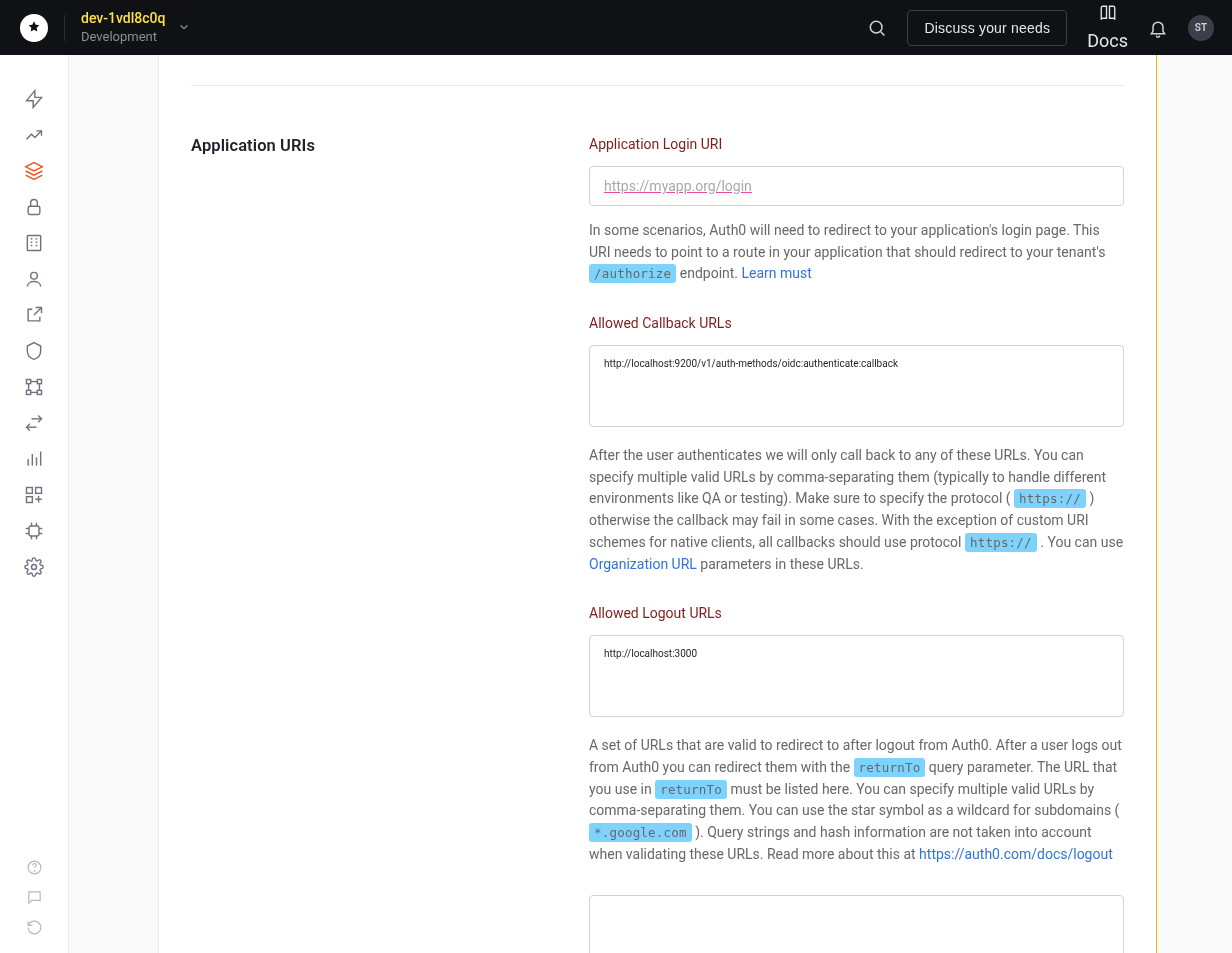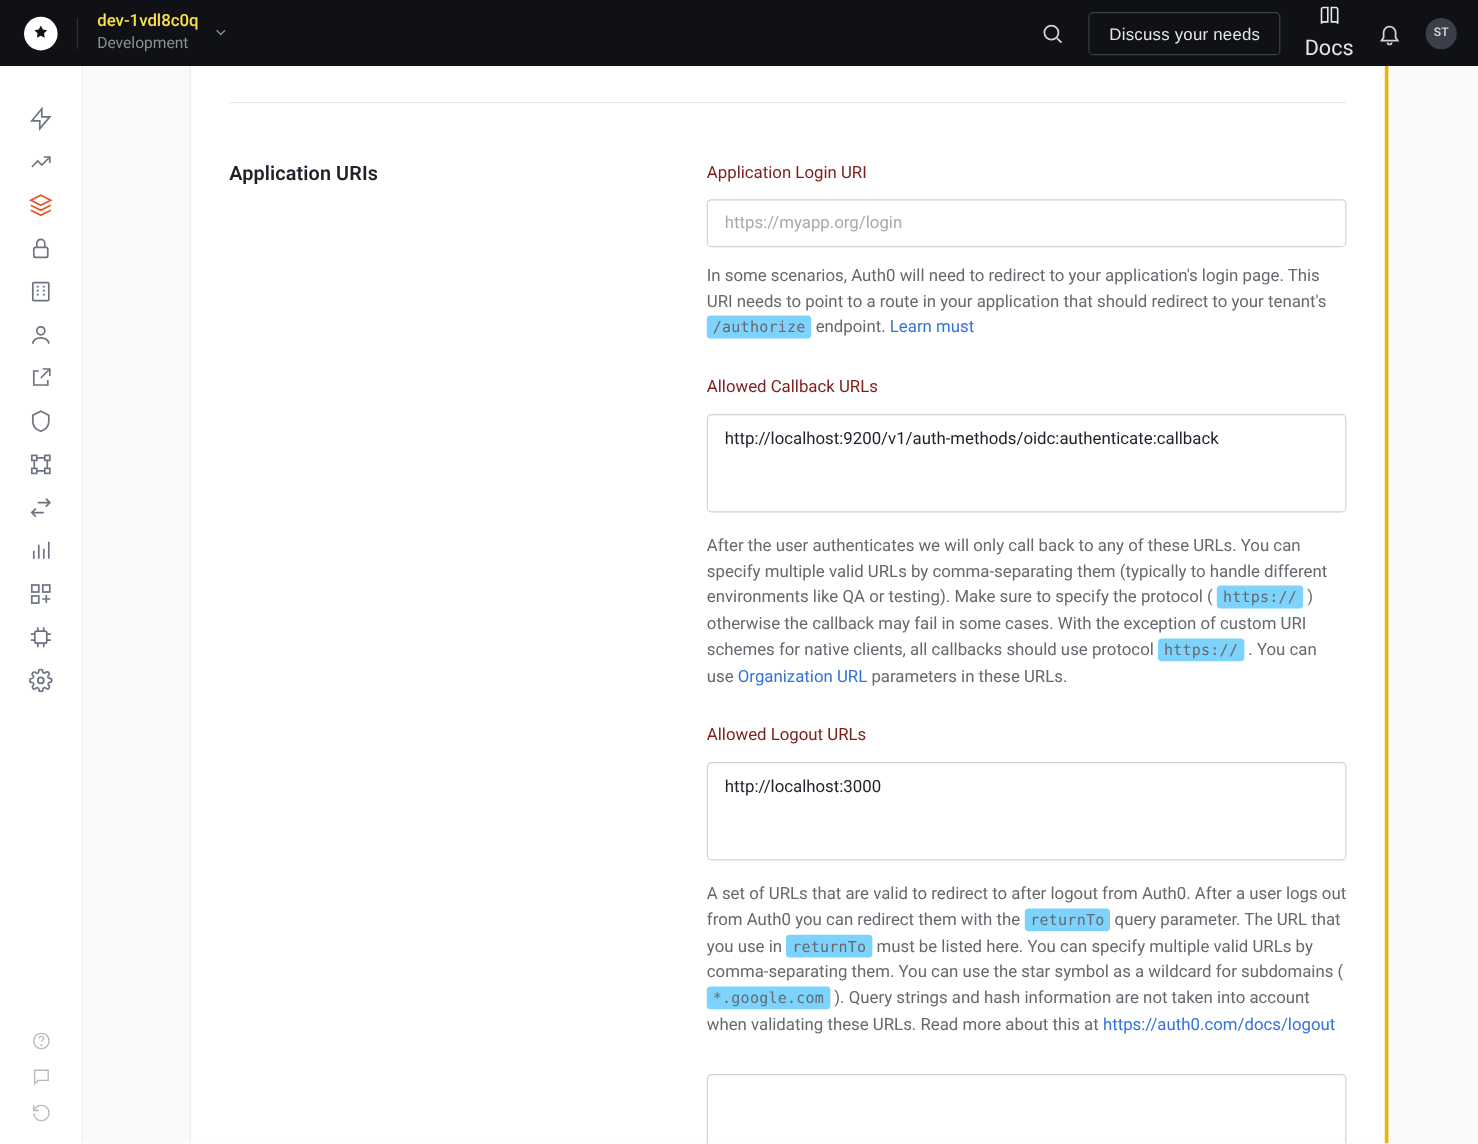--- a/index.html
+++ b/index.html
@@ -30,31 +30,31 @@
   .nav-list{display:flex;flex-direction:column;align-items:center;gap:16px;}
   .nav-item{width:36px;height:20px;display:flex;align-items:center;justify-content:center;cursor:pointer;color:#6e7380;}
   .nav-item svg{width:20px;height:20px;stroke:currentColor;fill:none;stroke-width:1.7;}
   .nav-item.active{color:#eb5424;}
   .sidebar-spacer{flex:1;}
   .footer-icons{display:flex;flex-direction:column;gap:10px;padding-bottom:16px;align-items:center;}
   .footer-icons .nav-item{color:#b4b8bf;}
   .footer-icons svg{width:17px;height:17px;stroke:currentColor;fill:none;stroke-width:1.6;}
   
   .main{flex:1;position:relative;background:#fafafa;}
-  .content-card{position:absolute;left:89px;top:0;right:75px;bottom:0;background:#fff;border-left:1px solid #e9eaec;border-right:3px solid #eab308;}
+  .content-card{position:absolute;left:89px;top:0;right:75px;bottom:0;background:#fff;border-left:1px solid #e9eaec;border-right:1px solid #eab308;}
   .inner{padding:30px 32px 0 32px;height:100%;overflow:hidden;}
   .hr{border:none;border-top:1px solid #e9eaec;margin-bottom:50px;}
   .section-row{display:flex;gap:40px;}
   .section-title{width:358px;font-size:16.5px;font-weight:600;color:#1e212a;letter-spacing:0.1px;}
   .form-col{flex:1;}
   .form-group{margin-bottom:30px;}
   .label{font-size:14px;font-weight:400;color:#7f1d1d;margin-bottom:14px;display:block;}
-  .text-input{width:100%;height:40px;border:1px solid #cfd2d8;border-radius:4px;padding:0 14px;font-size:14px;color:#ec4899;font-family:inherit;}
+  .text-input{width:100%;height:40px;border:1px solid #cfd2d8;border-radius:4px;padding:0 14px;font-size:14px;color:#ec4899;font-family:inherit;text-decoration:underline;}
   .text-input::placeholder{color:#a5a9b3;}
-  .textarea{width:100%;height:82px;border:1px solid #cfd2d8;border-radius:4px;padding:11px 14px;font-size:14px;color:#1e212a;font-family:inherit;resize:none;line-height:1.4;}
+  .textarea{width:100%;height:82px;border:1px solid #cfd2d8;border-radius:4px;padding:11px 14px;font-size:10px;color:#1e212a;font-family:inherit;resize:none;line-height:1.4;}
   .help{font-size:14px;color:#65686e;line-height:1.55;margin-top:14px;}
   code.inline{background:#7dd3fc;padding:2px 5px;border-radius:3px;font-family:Menlo,Consolas,monospace;font-size:12.5px;letter-spacing:0.2px;}
   a.link{color:#3273d9;text-decoration:none;cursor:pointer;}
 </style>
 </head>
 <body>
 
 <div class="header">
   <div class="logo-circle">
     <svg viewBox="0 0 24 24">

